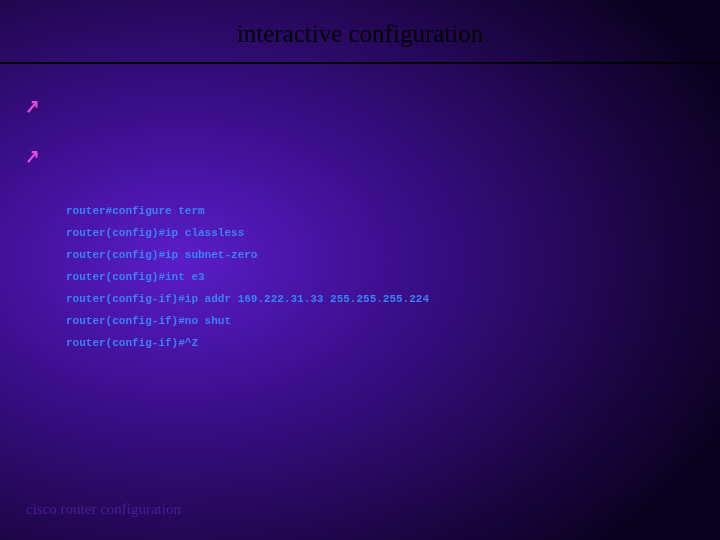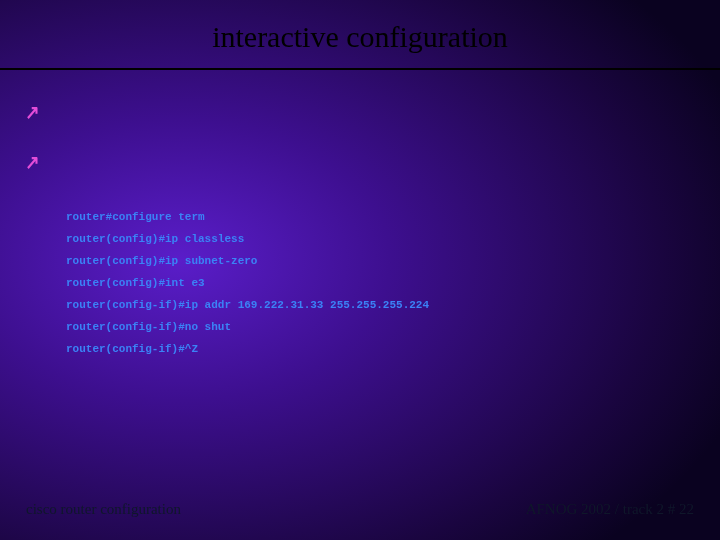--- a/index.html
+++ b/index.html
@@ -5,21 +5,21 @@
   * { margin: 0; padding: 0; box-sizing: border-box; }
   html, body { width: 720px; height: 540px; overflow: hidden; }
   body {
     background: radial-gradient(ellipse 600px 400px at 180px 260px, #5a1dc9 0%, #3d0f8f 35%, #1a0540 80%, #0a0220 100%);
     font-family: Georgia, 'Times New Roman', serif;
     color: #000;
     position: relative;
   }
   .title {
     text-align: center;
-    font-size: 30px;
+    font-size: 25px;
     color: #000;
     padding-top: 20px;
     padding-bottom: 14px;
     font-weight: normal;
   }
   .underline {
     border-bottom: 2px solid #000;
     margin: 0 0 28px 0;
   }
   .bullet-row {
@@ -47,24 +47,23 @@
     line-height: 22px;
     white-space: pre;
     font-weight: bold;
   }
   .footer {
     position: absolute;
     bottom: 22px;
     left: 0;
     right: 0;
     display: flex;
-    justify-content: space-between;
     padding: 0 26px;
     font-size: 15px;
-    color: #0f172a;
+    color: #4c1d95;
   }
 </style>
 </head>
 <body>
 
 <div class="title">interactive configuration</div>
 <div class="underline"></div>
 
 <div class="bullet-row">
   <span class="arrow">↗</span>
@@ -77,14 +76,13 @@
 <div class="code"><span>router#configure term</span>
 <span>router(config)#ip classless</span>
 <span>router(config)#ip subnet-zero</span>
 <span>router(config)#int e3</span>
 <span>router(config-if)#ip addr 169.222.31.33 255.255.255.224</span>
 <span>router(config-if)#no shut</span>
 <span>router(config-if)#^Z</span></div>
 
 <div class="footer">
   <span>cisco router configuration</span>
-  <span>AFNOG 2002 / track 2  # 22</span>
 </div>
 
 </body></html>

